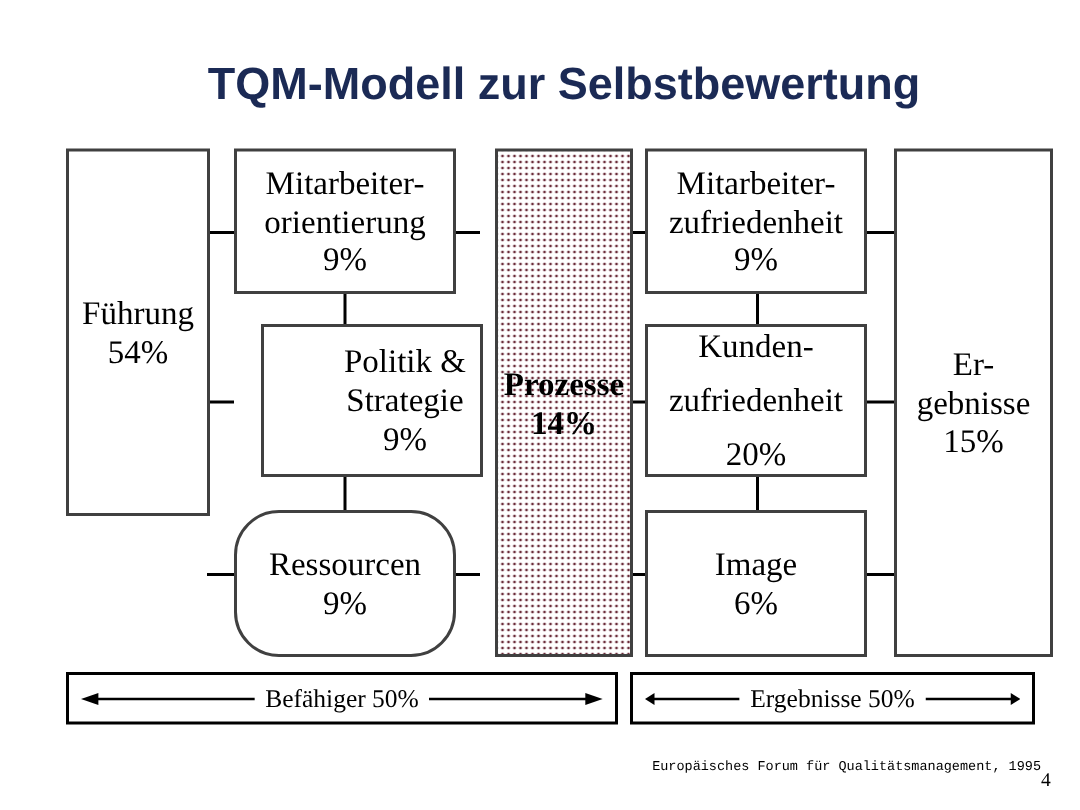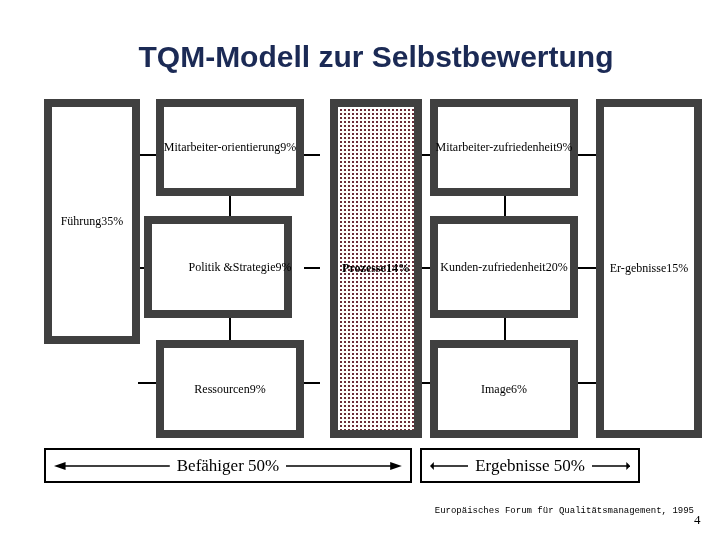--- a/index.html
+++ b/index.html
@@ -27,29 +27,29 @@
 
   
   #diagram{
     position:absolute;
     left:0; top:0; width:720px; height:540px;
   }
 
   .box{
     position:absolute;
     box-sizing:border-box;
-    border:8px solid #404040;
+    border:2px solid #404040;
     background:#ffffff;
     display:flex;
-    flex-direction:row;
+    flex-direction:column;
     align-items:center;
     justify-content:center;
     text-align:center;
     font-family:"Liberation Serif", serif;
-    font-size:12px;
+    font-size:22px;
     line-height:1.17;
     color:#000000;
   }
   .box .ln{display:block;white-space:nowrap;}
 
   
   .box.shaded{
     background-color:#ffffff;
     background-image:
       radial-gradient(#6b2d3a 0.9px, transparent 1.1px);
@@ -136,52 +136,52 @@
 
   <div class="conn" style="left:504px;top:196px;width:2px;height:20px;"></div>
   <div class="conn" style="left:504px;top:318px;width:2px;height:22px;"></div>
 
   <div class="conn" style="left:578px;top:154px;width:18px;height:2px;"></div>
   <div class="conn" style="left:578px;top:267px;width:18px;height:2px;"></div>
   <div class="conn" style="left:578px;top:382px;width:18px;height:2px;"></div>
 
   <div class="box" style="left:44px;top:99px;width:96px;height:245px;">
     <span class="ln">Führung</span>
-    <span class="ln">35%</span>
+    <span class="ln">54%</span>
   </div>
 
   <div class="box" style="left:156px;top:99px;width:148px;height:97px;">
     <span class="ln">Mitarbeiter-</span>
     <span class="ln">orientierung</span>
     <span class="ln">9%</span>
   </div>
 
-  <div class="box" style="left:144px;top:216px;width:148px;height:102px;padding-left:44px;">
+  <div class="box" style="left:174px;top:216px;width:148px;height:102px;padding-left:44px;">
     <span class="ln">Politik &amp;</span>
     <span class="ln">Strategie</span>
     <span class="ln">9%</span>
   </div>
 
-  <div class="box" style="left:156px;top:340px;width:148px;height:98px;">
+  <div class="box" style="left:156px;top:340px;width:148px;height:98px;border-radius:30px;">
     <span class="ln">Ressourcen</span>
     <span class="ln">9%</span>
   </div>
 
   <div class="box shaded" style="left:320px;top:99px;width:92px;height:339px;margin-left:10px;">
     <span class="ln">Prozesse</span>
     <span class="ln">14%</span>
   </div>
 
   <div class="box" style="left:430px;top:99px;width:148px;height:97px;">
     <span class="ln">Mitarbeiter-</span>
     <span class="ln">zufriedenheit</span>
     <span class="ln">9%</span>
   </div>
 
-  <div class="box" style="left:430px;top:216px;width:148px;height:102px;">
+  <div class="box" style="left:430px;top:216px;width:148px;height:102px;justify-content:space-between;">
     <span class="ln">Kunden-</span>
     <span class="ln">zufriedenheit</span>
     <span class="ln">20%</span>
   </div>
 
   <div class="box" style="left:430px;top:340px;width:148px;height:98px;align-items:center;">
     <span class="ln">Image</span>
     <span class="ln">6%</span>
   </div>
 
@@ -198,21 +198,21 @@
         <polygon points="0,6 10,2 10,10" fill="#000"></polygon>
       </svg>
       <span class="lbl">Befähiger 50%</span>
       <svg viewBox="0 0 100 12" preserveAspectRatio="none">
         <line x1="0" y1="6" x2="92" y2="6" stroke="#000" stroke-width="1.6" vector-effect="non-scaling-stroke"></line>
         <polygon points="100,6 90,2 90,10" fill="#000"></polygon>
       </svg>
     </div>
   </div>
 
-  <div class="arrowbar" style="left:420px;top:448px;width:220px;height:35px;">
+  <div class="arrowbar" style="left:420px;top:448px;width:270px;height:35px;">
     <div class="inner">
       <svg viewBox="0 0 100 12" preserveAspectRatio="none">
         <line x1="8" y1="6" x2="100" y2="6" stroke="#000" stroke-width="1.6" vector-effect="non-scaling-stroke"></line>
         <polygon points="0,6 10,2 10,10" fill="#000"></polygon>
       </svg>
       <span class="lbl">Ergebnisse 50%</span>
       <svg viewBox="0 0 100 12" preserveAspectRatio="none">
         <line x1="0" y1="6" x2="92" y2="6" stroke="#000" stroke-width="1.6" vector-effect="non-scaling-stroke"></line>
         <polygon points="100,6 90,2 90,10" fill="#000"></polygon>
       </svg>

